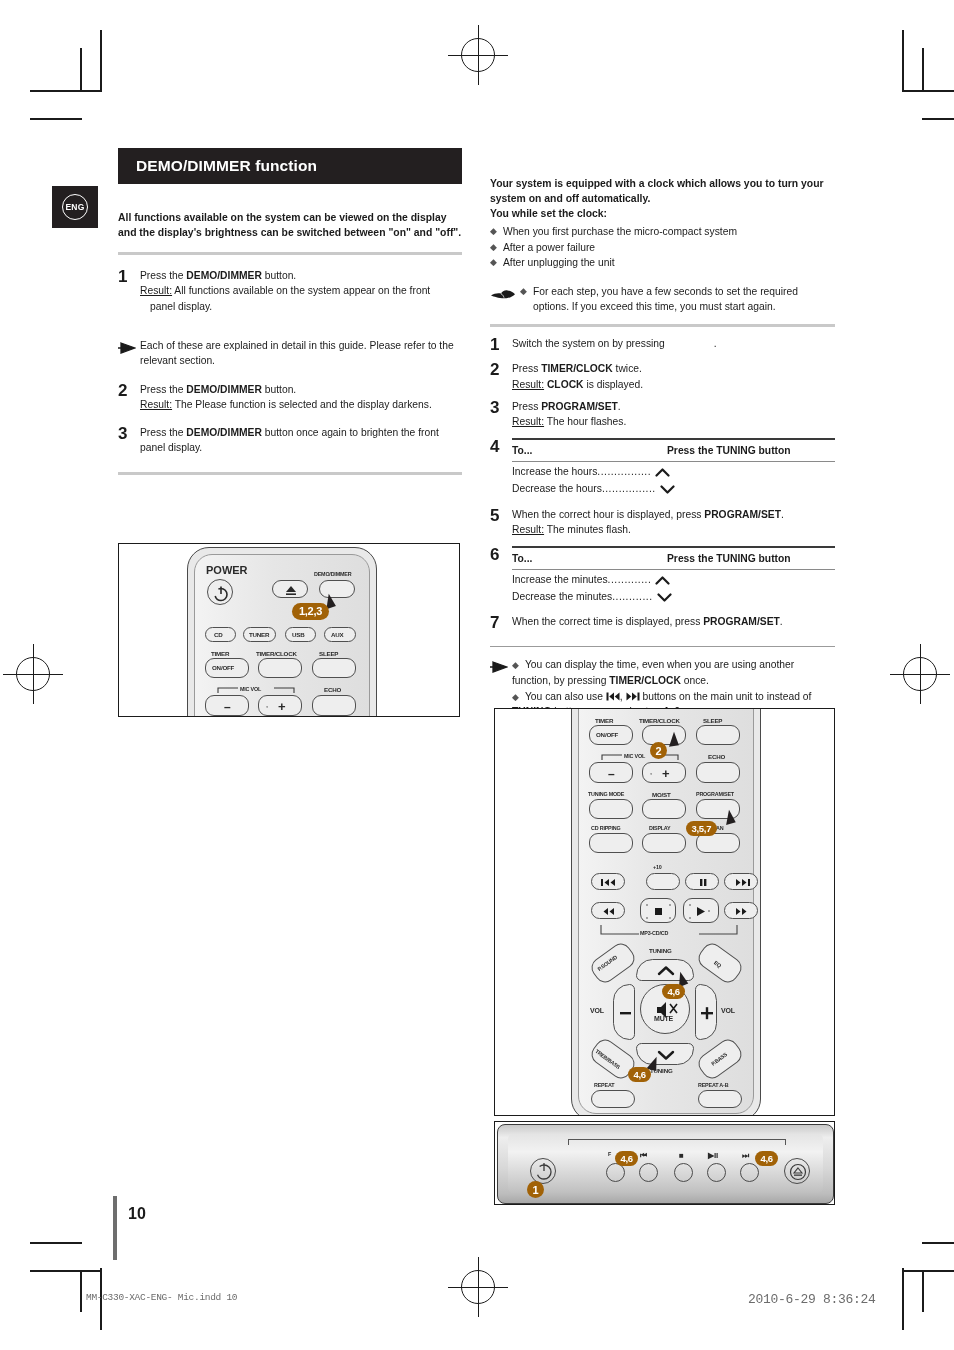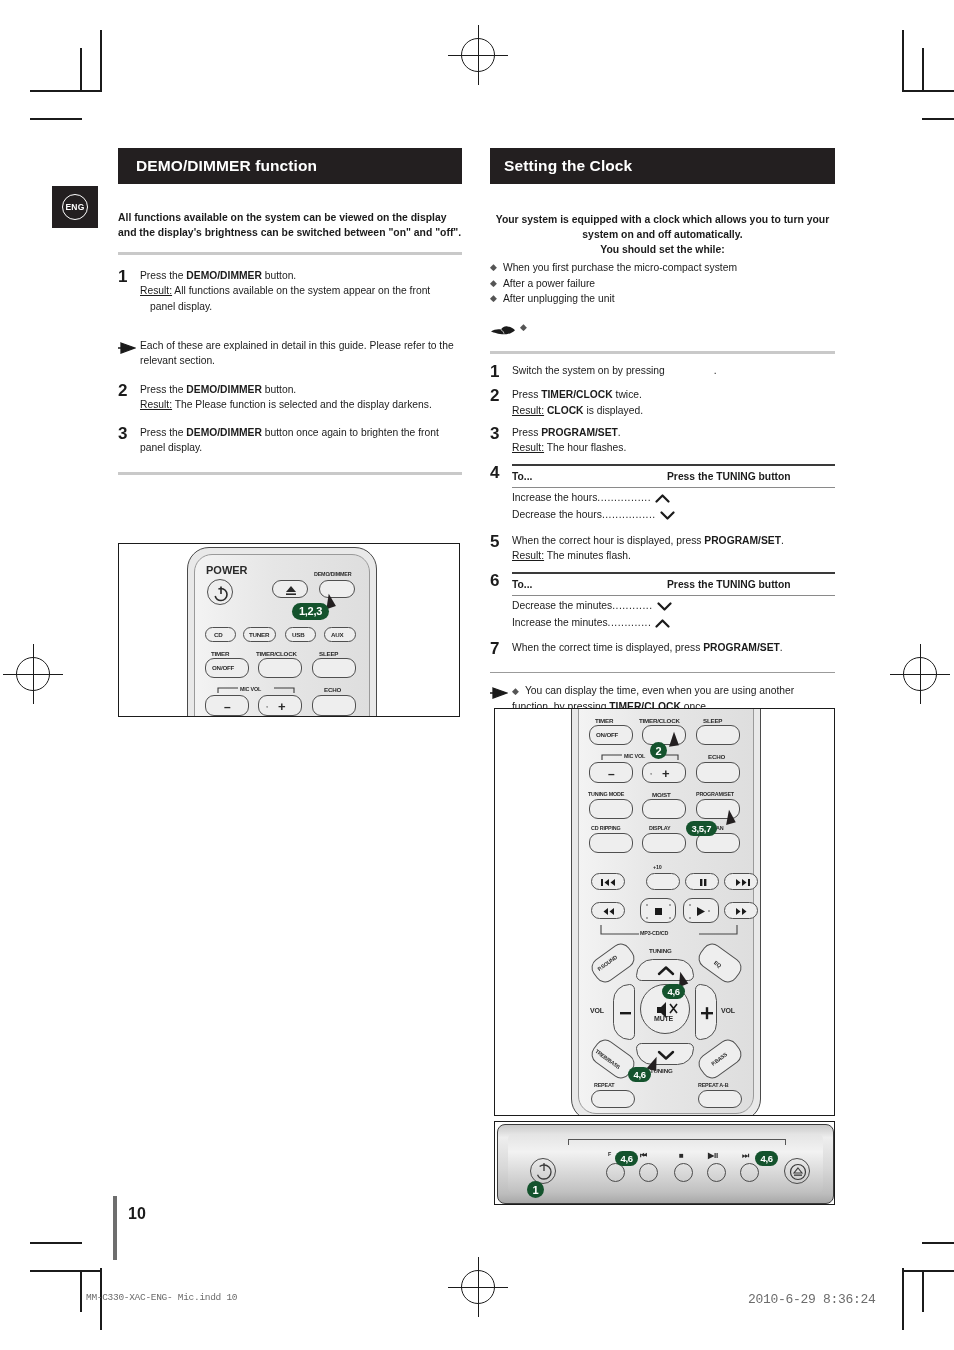--- a/index.html
+++ b/index.html
@@ -47,21 +47,21 @@
     padding:9px 0 9px 18px;
     letter-spacing:.1px;
   }
   .title-bar.indent { padding-left:14px; }
 
   
   .intro {
     font-size:10.4px; font-weight:bold; line-height:1.45;
     margin-top:26px;
   }
-  .intro.right { margin-top:28px;text-align:center; }
+  .intro.right { margin-top:28px; }
 
   .bullet-list { margin-top:3px; }
   .bullet-row { display:flex; font-size:10.3px; line-height:1.5; font-weight:normal; }
   .dia { color:#555; margin-right:6px; font-size:9px; line-height:1.65; }
 
   
   .rule-thick { height:3px; background:#c9c9c9; margin:12px 0 0 0; }
   .rule-thin  { height:1.2px; background:#9b9b9b; margin:10px 0 0 0; }
   .rule-dark  { height:1.6px; background:#3a3a3a; }
   .rule-mid   { height:1px; background:#8a8a8a; }
@@ -127,21 +127,21 @@
 
   .lab {
     position:absolute; font-size:6.2px; font-weight:bold; color:#2a2a2a;
     white-space:nowrap; letter-spacing:-.2px;
   }
   .lab.sm { font-size:5.4px; }
   .lab.md { font-size:7px; }
   .lab.big { font-size:11px; font-weight:bold; letter-spacing:0; }
 
   .cap {
-    position:absolute; background:#14532d; color:#fff;
+    position:absolute; background:#a16207; color:#fff;
     border-radius:11px; font-size:11px; font-weight:bold;
     padding:2px 7px 3px 7px; letter-spacing:-.3px;
     display:flex; align-items:center; justify-content:center;
     white-space:nowrap; z-index:40;
   }
   .cap.sm { font-size:9.5px; padding:1.5px 5.5px 2.5px 5.5px; border-radius:9px; }
   .cap.one { border-radius:50%; width:17px; height:17px; padding:0; font-size:11px; }
   .cap-tail {
     position:absolute; width:0; height:0; z-index:39;
     border-left:7px solid transparent; border-right:3px solid transparent;
@@ -330,26 +330,25 @@
       <div class="lab" style="left:78px;top:155px;font-size:7px;">◦</div>
       <div class="lab md" style="left:90px;top:151px;font-size:13px;">+</div>
       <div class="btn pill" style="left:124px;top:147px;width:44px;height:21px;"></div>
       <div class="lab" style="left:136px;top:138px;">ECHO</div>
     </div>
   </div>
 </div>
 
 <div class="col-right">
 
-  <div class="title-bar indent">Setting the Clock</div>
 
   <div class="intro right">
     <span>Your system is equipped with a clock which allows you to turn your</span><br>
     <span>system on and off automatically.</span><br>
-    <span>You should set the while:</span>
+    <span>You while set the clock:</span>
   </div>
 
   <div class="bullet-list">
     <div class="bullet-row">
       <span class="dia">◆</span>
       <span>When you first purchase the micro-compact system</span>
     </div>
     <div class="bullet-row">
       <span class="dia">◆</span>
       <span>After a power failure</span>
@@ -362,20 +361,24 @@
 
   <div class="handnote">
     <div class="hand-ico">
       <svg width="26" height="13" viewBox="0 0 26 13">
         <path d="M1 7.5 C4 5.5, 8 5, 11 5.6 C12 3.6, 14.5 2, 17.5 2.4 C21 2.9, 23.5 4.6, 25 6.2 C23 8.2, 20 9.8, 16.5 10.2 C13 10.6, 9 10, 6.5 9.2 C4.5 8.6, 2.5 8.2, 1 7.5 Z" fill="#1b1b1b"></path>
         <path d="M11 5.6 C12.5 6.6, 13.5 8, 14 9.6" fill="none" stroke="#ffffff" stroke-width="0.8"></path>
       </svg>
     </div>
     <div class="hand-body">
       <span class="dia">◆</span>
+      <span>
+        <span>For each step, you have a few seconds to set the required</span><br>
+        <span>options. If you exceed this time, you must start again.</span>
+      </span>
     </div>
   </div>
 
   <div class="rule-thick" style="margin-top:10px;"></div>
 
   <div class="step" style="margin-top:9px;">
     <div class="step-num">1</div>
     <div class="step-body">
       <span>Switch the system on by pressing</span>
       <span style="display:inline-block;width:46px;"></span><span>.</span>
@@ -439,34 +442,34 @@
   <div class="step" style="margin-top:9px;">
     <div class="step-num">6</div>
     <div class="step-body">
       <div class="rule-dark"></div>
       <div class="tbl-head">
         <span class="c1">To...</span>
         <span class="c2">Press the TUNING button</span>
       </div>
       <div class="rule-mid"></div>
       <div class="tbl-row">
+        <span class="lbl">Increase the minutes</span>
+        <span class="dots">.............</span>
+        <span class="arrow">
+          <svg class="chev" width="15" height="9" viewBox="0 0 15 9">
+              <path d="M1.5 7.5 L7.5 1.5 L13.5 7.5" fill="none" stroke="#1b1b1b" stroke-width="2.2" stroke-linecap="round" stroke-linejoin="round"></path>
+            </svg>
+        </span>
+      </div>
+      <div class="tbl-row">
         <span class="lbl">Decrease the minutes</span>
         <span class="dots">............</span>
         <span class="arrow">
           <svg class="chev" width="15" height="9" viewBox="0 0 15 9">
               <path d="M1.5 1.5 L7.5 7.5 L13.5 1.5" fill="none" stroke="#1b1b1b" stroke-width="2.2" stroke-linecap="round" stroke-linejoin="round"></path>
-            </svg>
-        </span>
-      </div>
-      <div class="tbl-row">
-        <span class="lbl">Increase the minutes</span>
-        <span class="dots">.............</span>
-        <span class="arrow">
-          <svg class="chev" width="15" height="9" viewBox="0 0 15 9">
-              <path d="M1.5 7.5 L7.5 1.5 L13.5 7.5" fill="none" stroke="#1b1b1b" stroke-width="2.2" stroke-linecap="round" stroke-linejoin="round"></path>
             </svg>
         </span>
       </div>
     </div>
   </div>
 
   <div class="step" style="margin-top:10px;">
     <div class="step-num">7</div>
     <div class="step-body">
       <span>When the correct time is displayed, press </span><b>PROGRAM/SET</b><span>.</span>

